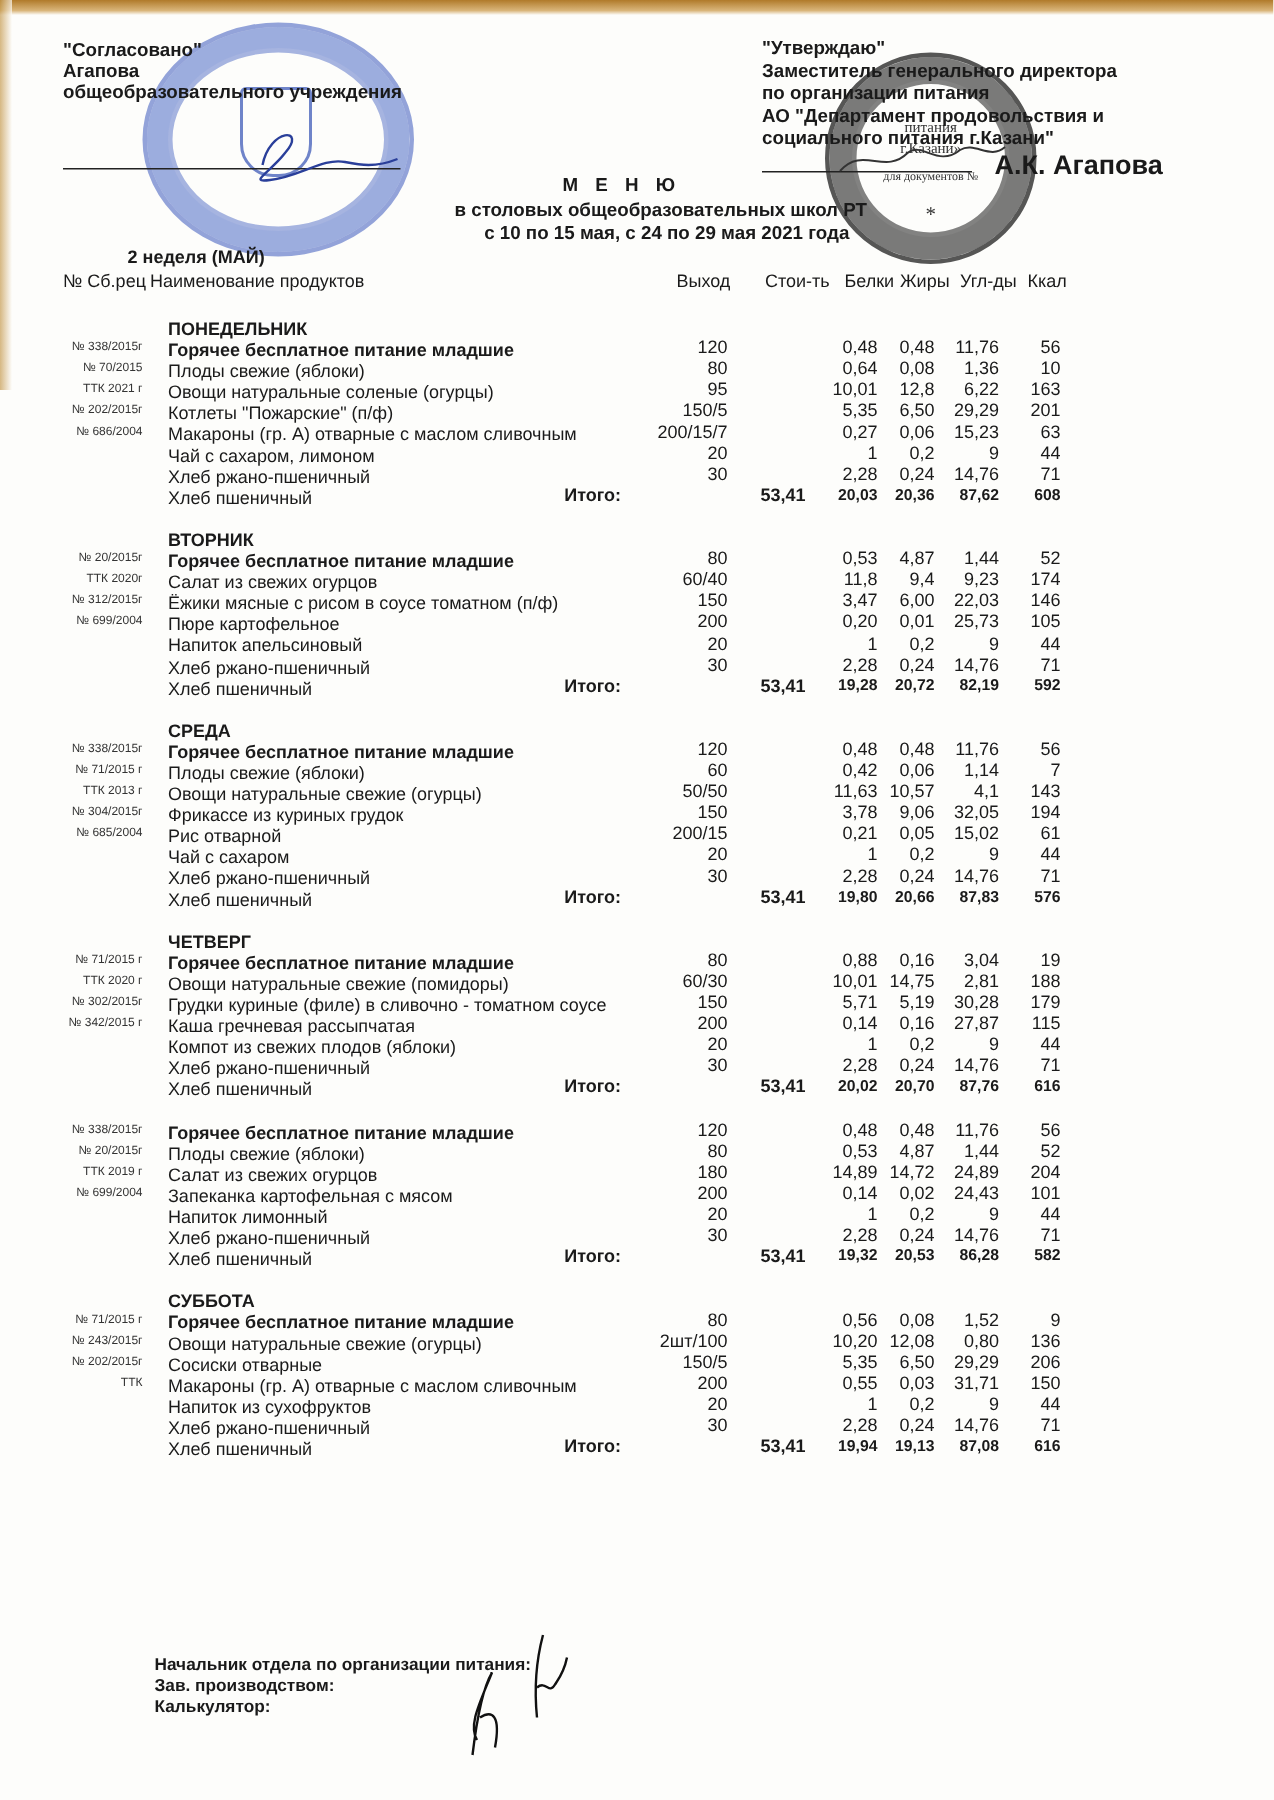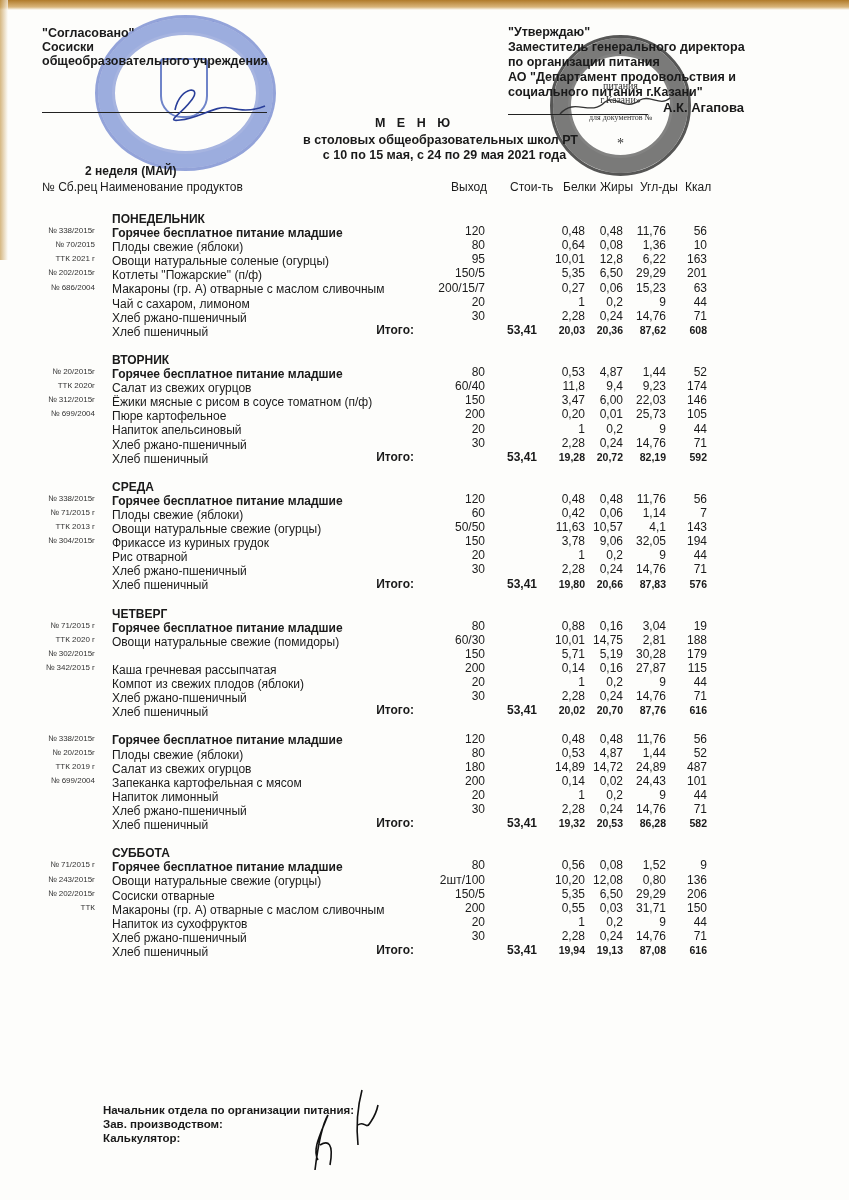--- a/index.html
+++ b/index.html
@@ -11,21 +11,21 @@
   }
   .topband { position:absolute; left:0; top:0; width:849px; height:10px;
     background:linear-gradient(#b07a2a,#d9b57a 70%, #fdfdfb); }
   .leftband { position:absolute; left:0; top:0; width:8px; height:260px;
     background:linear-gradient(90deg,#c59a4f,#fdfdfb); opacity:.7; }
 
   .approve-left { position:absolute; left:42px; top:26px; font-size:12.5px; font-weight:bold; line-height:14px; }
   .approve-right { position:absolute; left:508px; top:25px; font-size:12.5px; font-weight:bold; line-height:15px; }
   .sig-line-left { position:absolute; left:42px; top:112px; width:225px; border-top:1.2px solid #222; }
   .sig-line-right { position:absolute; left:508px; top:114px; width:140px; border-top:1.2px solid #222; }
-  .approver-name { position:absolute; left:663px; top:100px; font-size:13px; font-weight:bold; }
+  .approver-name { position:absolute; left:663px; top:100px; font-size:18px; font-weight:bold; }
 
   .stamp { position:absolute; border-radius:50%; }
   .stamp-blue { left:95px; top:15px; width:175px; height:150px;
     border:3px solid rgba(60,90,190,.55);
     box-shadow: inset 0 0 0 14px rgba(90,120,210,.12), inset 0 0 0 17px rgba(60,90,190,.45);
   }
   .stamp-blue .crest { position:absolute; left:62px; top:40px; width:44px; height:56px;
     border:2px solid rgba(50,80,180,.7); border-radius:4px 4px 22px 22px; }
   .stamp-black { left:550px; top:35px; width:135px; height:135px;
     border:3px solid rgba(30,30,30,.75);
@@ -68,21 +68,21 @@
 
 <div class="topband"></div>
 <div class="leftband"></div>
 
 <div class="stamp stamp-blue">
   <div class="crest"></div>
 </div>
 
 <div class="approve-left">
   <div>"Согласовано"</div>
-  <div>Сосиски</div>
+  <div>Агапова</div>
   <div>общеобразовательного учреждения</div>
 </div>
 <div class="sig-line-left"></div>
 <svg class="signature" style="left:120px;top:80px" width="150" height="50">
   <path d="M55 30 C 60 5, 85 5, 70 22 C 60 35, 45 42, 60 40 C 80 38, 95 25, 110 28 C 120 30, 130 32, 145 26" stroke="#2a3f9a" stroke-width="1.6" fill="none"></path>
 </svg>
 
 <div class="stamp stamp-black">
   <div class="stamp-text" style="top:42px">питания</div>
   <div class="stamp-text" style="top:56px">г.Казани»</div>
@@ -301,20 +301,29 @@
     <div class="row item">
       <span class="c-code">№ 304/2015г</span>
       <span class="c-name">Рис отварной</span>
       <span class="c-out">150</span>
       <span class="c-prot">3,78</span>
       <span class="c-fat">9,06</span>
       <span class="c-carb">32,05</span>
       <span class="c-kcal">194</span>
     </div>
     <div class="row item">
+      <span class="c-code">№ 685/2004</span>
+      <span class="c-name">Чай с сахаром</span>
+      <span class="c-out">200/15</span>
+      <span class="c-prot">0,21</span>
+      <span class="c-fat">0,05</span>
+      <span class="c-carb">15,02</span>
+      <span class="c-kcal">61</span>
+    </div>
+    <div class="row item">
       <span class="c-code"></span>
       <span class="c-name">Хлеб ржано-пшеничный</span>
       <span class="c-out">20</span>
       <span class="c-prot">1</span>
       <span class="c-fat">0,2</span>
       <span class="c-carb">9</span>
       <span class="c-kcal">44</span>
     </div>
     <div class="row item">
       <span class="c-code"></span>
@@ -343,20 +352,21 @@
       <span class="c-code">№ 71/2015 г</span>
       <span class="c-name">Овощи натуральные свежие (помидоры)</span>
       <span class="c-out">80</span>
       <span class="c-prot">0,88</span>
       <span class="c-fat">0,16</span>
       <span class="c-carb">3,04</span>
       <span class="c-kcal">19</span>
     </div>
     <div class="row item">
       <span class="c-code">ТТК 2020 г</span>
+      <span class="c-name">Грудки куриные (филе) в сливочно - томатном соусе</span>
       <span class="c-out">60/30</span>
       <span class="c-prot">10,01</span>
       <span class="c-fat">14,75</span>
       <span class="c-carb">2,81</span>
       <span class="c-kcal">188</span>
     </div>
     <div class="row item">
       <span class="c-code">№ 302/2015г</span>
       <span class="c-name">Каша гречневая рассыпчатая</span>
       <span class="c-out">150</span>
@@ -421,21 +431,21 @@
       <span class="c-carb">1,44</span>
       <span class="c-kcal">52</span>
     </div>
     <div class="row item">
       <span class="c-code">ТТК 2019 г</span>
       <span class="c-name">Запеканка картофельная с мясом</span>
       <span class="c-out">180</span>
       <span class="c-prot">14,89</span>
       <span class="c-fat">14,72</span>
       <span class="c-carb">24,89</span>
-      <span class="c-kcal">487</span>
+      <span class="c-kcal">204</span>
     </div>
     <div class="row item">
       <span class="c-code">№ 699/2004</span>
       <span class="c-name">Напиток лимонный</span>
       <span class="c-out">200</span>
       <span class="c-prot">0,14</span>
       <span class="c-fat">0,02</span>
       <span class="c-carb">24,43</span>
       <span class="c-kcal">101</span>
     </div>

